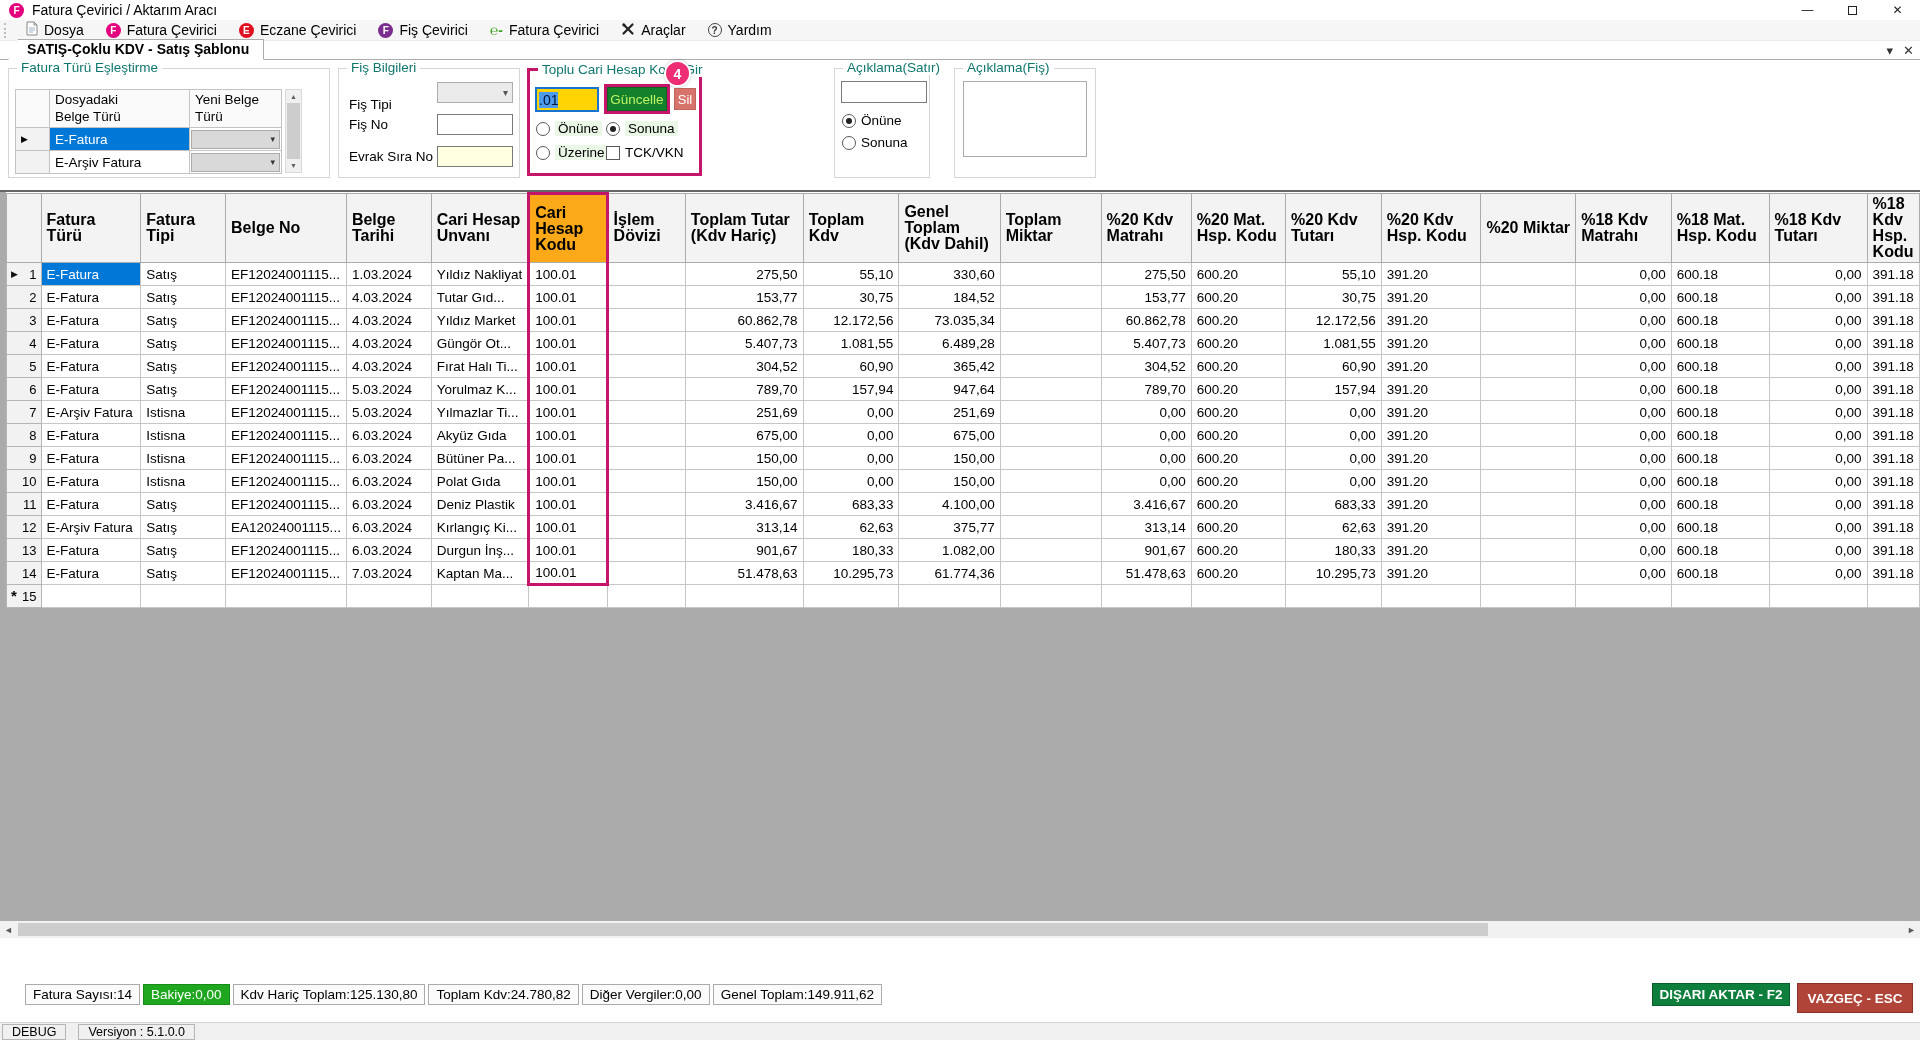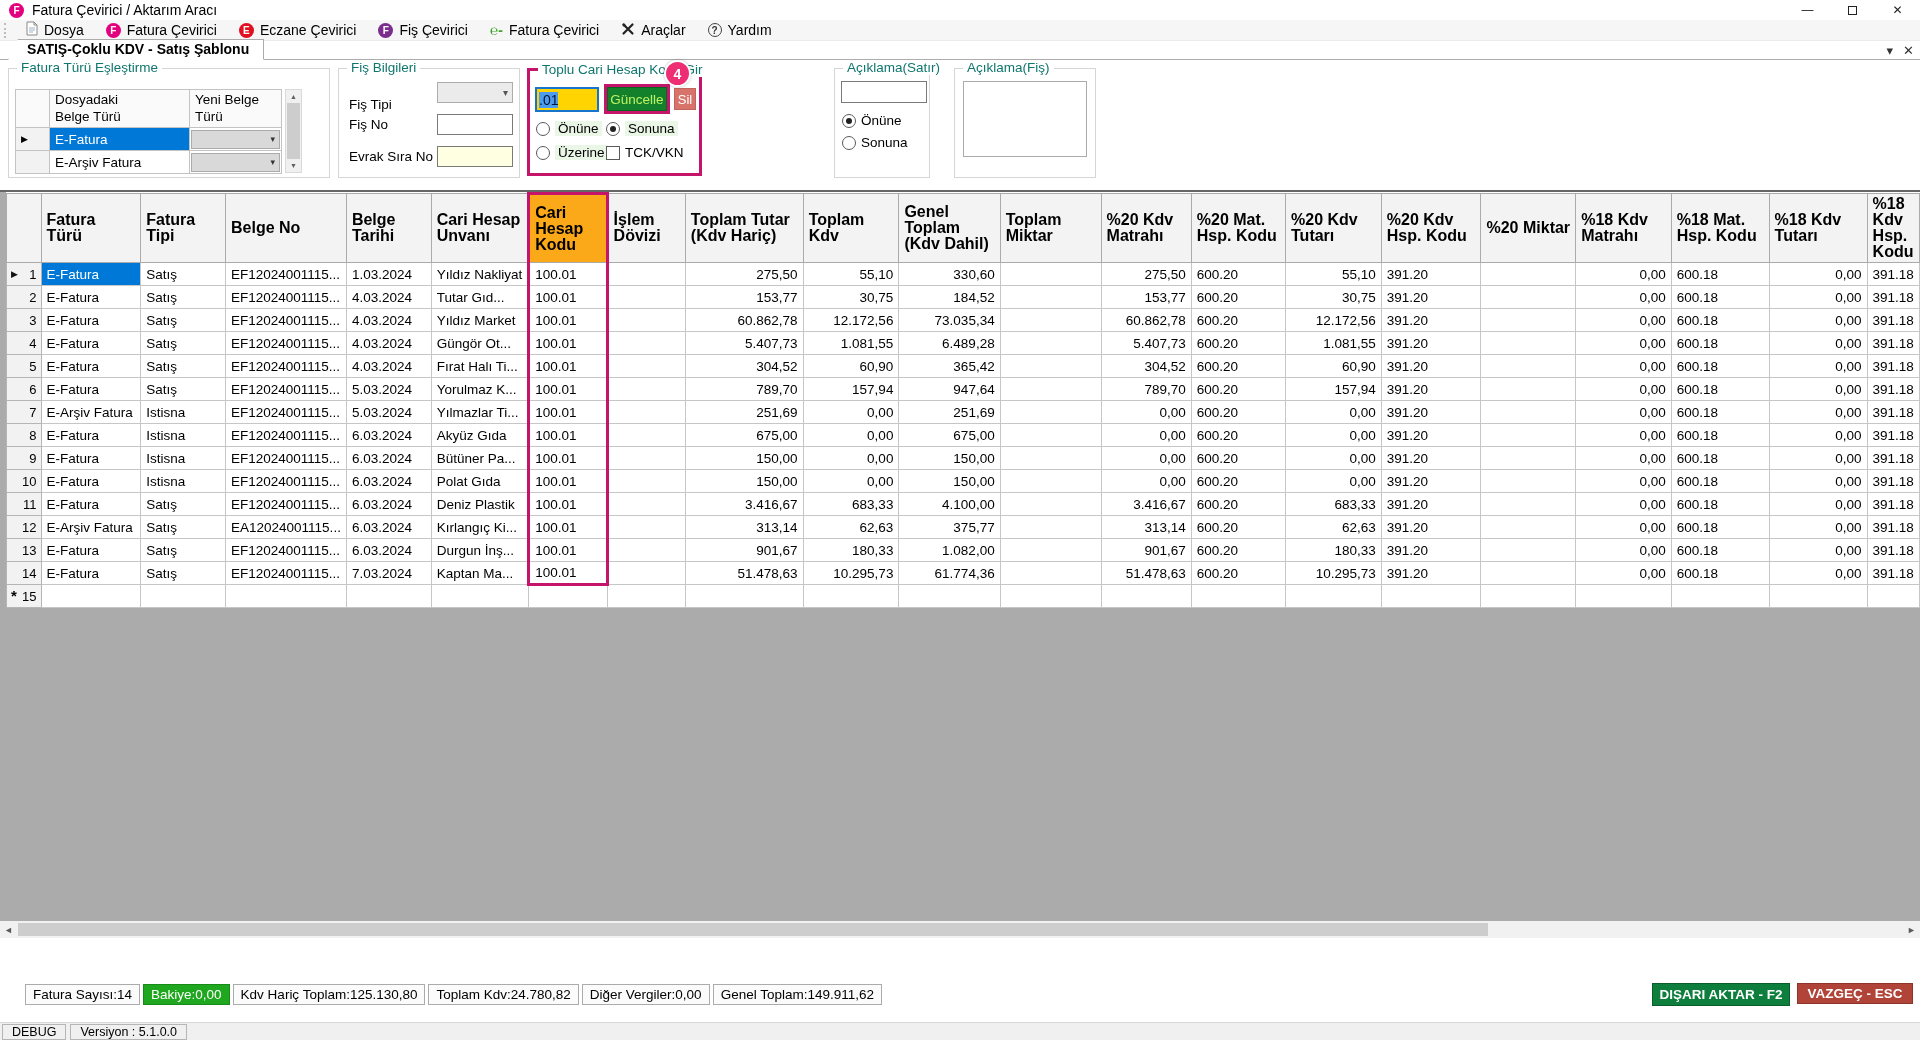--- a/index.html
+++ b/index.html
@@ -100,24 +100,24 @@
   #hscroll { position:absolute; left:0; bottom:0; width:1920px; height:17px; background:#F1F1F1; display:flex; align-items:center; }
   #hscroll .sb-arrow { width:17px; text-align:center; font-size:9px; color:#5A5A5A; }
   #hscroll .sb-thumb { height:13px; width:1470px; background:#CDCDCD; margin-left:1px; }
 
   
   #statusstrip { position:absolute; left:2px; top:984px; display:flex; gap:3px;margin-left:23px; }
   .status-panel { border:1px solid #ABABAB; background:#FBFBFB; font-size:13.5px; padding:2px 7px; white-space:nowrap; }
   .status-panel.green { background:#1FA81F; color:#fff; border-color:#178A17; }
   #btn-export { position:absolute; left:1652px; top:983px; width:138px; height:23px; background:#0D7E3C; color:#fff;
     font-size:13.5px; font-weight:bold; border:1px solid #0A5C2B; display:flex; align-items:center; justify-content:center; }
-  #btn-cancel { position:absolute; left:1797px; top:983px; width:116px; height:21px; background:#B04438; color:#fff;
+  #btn-cancel { position:absolute; left:1797px; top:983px; width:116px; height:30px; background:#B04438; color:#fff;
     font-size:13.5px; font-weight:bold; border:1px solid #8E3329; display:flex; align-items:center; justify-content:center; }
   #bottombar { position:absolute; left:0; top:1022px; width:1920px; height:18px; background:#F0F0F0; border-top:1px solid #D7D7D7;
-    display:flex; align-items:center; gap:4px; padding-left:2px; }
+    display:flex; align-items:center; gap:12px; padding-left:2px; }
   .bb-panel { border:1px solid #B5B5B5; font-size:12.5px; padding:0 9px; height:16px; display:flex; align-items:center; background:#F0F0F0; }
 </style>
 </head>
 <body>
 
 <div id="titlebar">
   <span class="app-icon">F</span>
   <span id="window-title">Fatura Çevirici / Aktarım Aracı</span>
   <div id="win-controls">
     <span class="win-btn">—</span>

